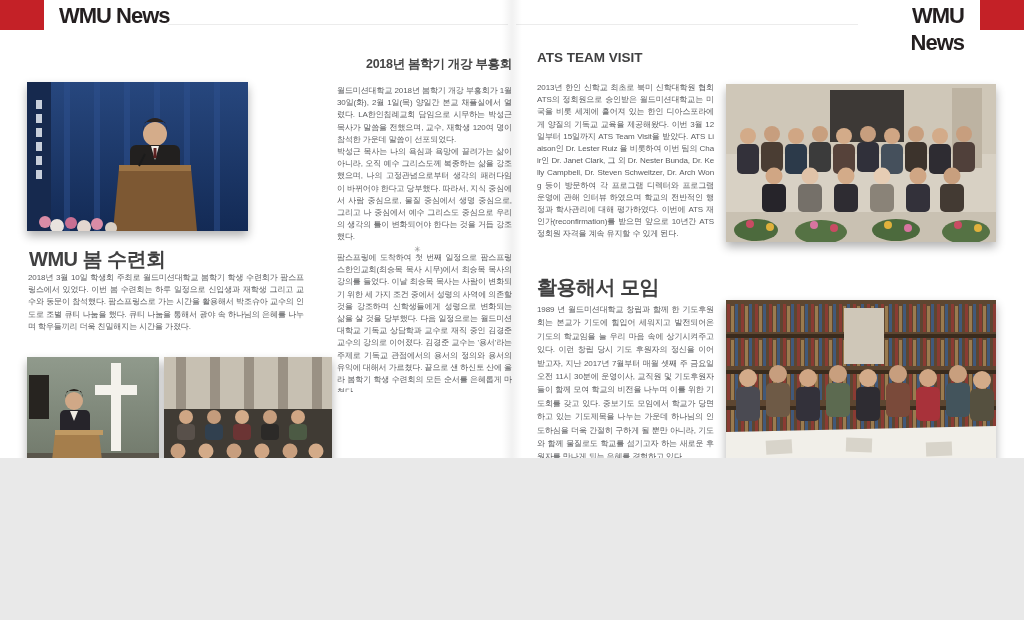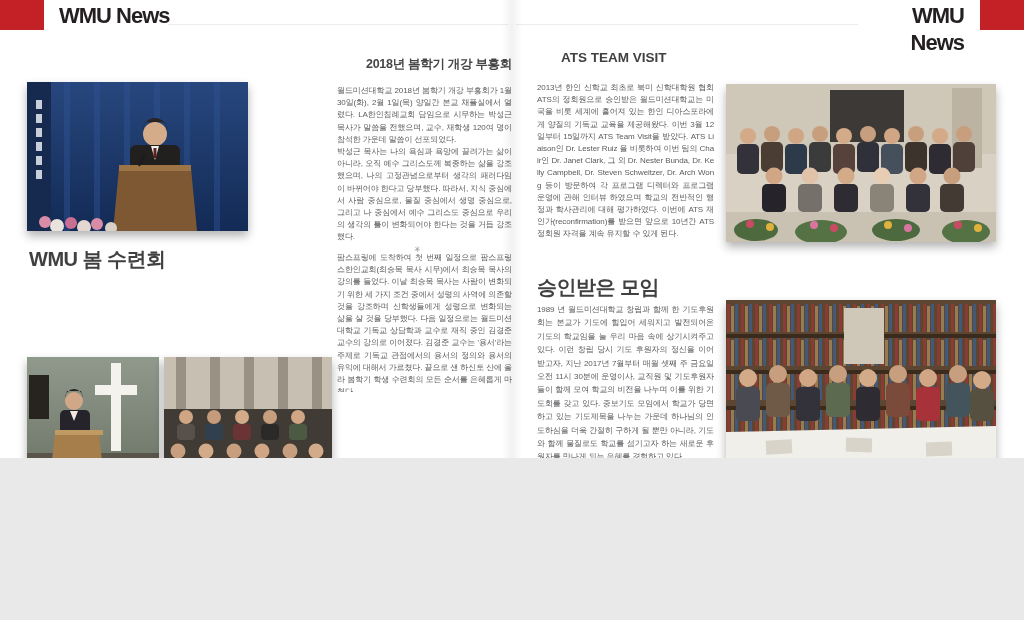--- a/index.html
+++ b/index.html
@@ -86,20 +86,21 @@
 
   <div class="abs art-title" style="left:337px;top:56px;width:175px;text-align:right;">2018년 봄학기 개강 부흥회</div>
   <div class="abs body-txt" style="left:337px;top:85px;width:175px;height:158px;">
     <span>월드미션대학교 2018년 봄학기 개강 부흥회가 1월 30일(화), 2월 1일(목) 양일간 본교 채플실에서 열렸다. LA한인침례교회 담임으로 시무하는 박성근 목사가 말씀을 전했으며, 교수, 재학생 120여 명이 참석한 가운데 말씀이 선포되었다.</span><br>
     <span>박성근 목사는 나의 욕심과 욕망에 끌려가는 삶이 아니라, 오직 예수 그리스도께 복종하는 삶을 강조했으며, 나의 고정관념으로부터 생각의 패러다임이 바뀌어야 한다고 당부했다. 따라서, 지식 중심에서 사람 중심으로, 물질 중심에서 생명 중심으로, 그리고 나 중심에서 예수 그리스도 중심으로 우리의 생각의 틀이 변화되어야 한다는 것을 거듭 강조했다.</span>
   </div>
 
   <div class="abs asterisk" style="left:414px;top:245px;">✳</div>
 
   <div class="abs sec-title" style="left:29px;top:246px;">WMU 봄 수련회</div>
+  <div class="abs body-txt" style="left:28px;top:272px;width:276px;height:76px;">2018년 3월 10일 학생회 주최로 월드미션대학교 봄학기 학생 수련회가 팜스프링스에서 있었다. 이번 봄 수련회는 하루 일정으로 신입생과 재학생 그리고 교수와 동문이 참석했다. 팜스프링스로 가는 시간을 활용해서 박조슈아 교수의 인도로 조별 큐티 나눔을 했다. 큐티 나눔을 통해서 광야 속 하나님의 은혜를 나누며 학우들끼리 더욱 친밀해지는 시간을 가졌다.</div>
   <div class="abs body-txt" style="left:337px;top:252px;width:175px;height:140px;">팜스프링에 도착하여 첫 번째 일정으로 팜스프링스한인교회(최승목 목사 시무)에서 최승목 목사의 강의를 들었다. 이날 최승목 목사는 사람이 변화되기 위한 세 가지 조건 중에서 성령의 사역에 의존할 것을 강조하며 신학생들에게 성령으로 변화되는 삶을 살 것을 당부했다. 다음 일정으로는 월드미션대학교 기독교 상담학과 교수로 재직 중인 김경준 교수의 강의로 이어졌다. 김경준 교수는 '용서'라는 주제로 기독교 관점에서의 용서의 정의와 용서의 유익에 대해서 가르쳤다. 끝으로 샌 하신토 산에 올라 봄학기 학생 수련회의 모든 순서를 은혜롭게 마쳤다.</div>
 
   <div class="abs photo" style="left:27px;top:357px;width:132px;height:113px;">
     <svg width="132" height="113" viewBox="0 0 132 113">
       <defs>
           <linearGradient id="grnbg" x1="0" y1="0" x2="0" y2="1">
         <stop offset="0" stop-color="#909a8c"></stop>
             <stop offset="1" stop-color="#6f7769"></stop>
           </linearGradient>
         </defs>
@@ -188,21 +189,21 @@
       <rect x="46" y="47" width="4" height="8" rx="2" fill="#1a1a1a"></rect>
       <ellipse cx="118" cy="108" rx="16" ry="9" fill="#5f6b4d"></ellipse>
     </svg>
   </div>
 
   <div class="abs footer-num" style="left:28px;top:564px;">28</div>
   <div class="abs footer-txt" style="left:48px;top:600px;">WMU Newsletter, June, 2018</div>
 
   <div class="abs fold"></div>
 
-  <div class="abs sec-title" style="left:561px;top:50px;font-size:13.5px;letter-spacing:0;">ATS TEAM VISIT</div>
+  <div class="abs sec-title" style="left:537px;top:50px;font-size:13.5px;letter-spacing:0;">ATS TEAM VISIT</div>
   <div class="abs body-txt" style="left:537px;top:82px;width:177px;height:164px;">2013년 한인 신학교 최초로 북미 신학대학원 협회 ATS의 정회원으로 승인받은 월드미션대학교는 미국을 비롯 세계에 흩어져 있는 한인 디아스포라에게 양질의 기독교 교육을 제공해왔다. 이번 3월 12일부터 15일까지 ATS Team Visit을 받았다. ATS Liaison인 Dr. Lester Ruiz 을 비롯하여 이번 팀의 Chair인 Dr. Janet Clark, 그 외 Dr. Nester Bunda, Dr. Kelly Campbell, Dr. Steven Schweitzer, Dr. Arch Wong 등이 방문하여 각 프로그램 디렉터와 프로그램 운영에 관해 인터뷰 하였으며 학교의 전반적인 행정과 학사관리에 대해 평가하였다. 이번에 ATS 재 인가(reconfirmation)를 받으면 앞으로 10년간 ATS 정회원 자격을 계속 유지할 수 있게 된다.</div>
 
   <div class="abs photo" style="left:726px;top:84px;width:270px;height:158px;">
     <svg width="270" height="158" viewBox="0 0 270 158">
       <rect width="270" height="158" fill="#d8d1c4"></rect>
       <rect x="0" y="0" width="270" height="70" fill="#cfc7b8"></rect>
       <rect x="104" y="6" width="74" height="52" fill="#3d3936"></rect>
       <rect x="226" y="4" width="30" height="80" fill="#bdb3a2"></rect>
       <g>
         <circle cx="22" cy="52" r="8" fill="#d3ab89"></circle>
@@ -251,21 +252,21 @@
         <circle cx="88" cy="141" r="4" fill="#d874a0"></circle>
           <circle cx="108" cy="144" r="4" fill="#c94b63"></circle>
         <circle cx="162" cy="141" r="4" fill="#e0b13c"></circle>
           <circle cx="182" cy="144" r="4" fill="#d874a0"></circle>
         <circle cx="232" cy="141" r="4" fill="#c94b63"></circle>
           <circle cx="252" cy="144" r="4" fill="#e0b13c"></circle>
       </g>
     </svg>
   </div>
 
-  <div class="abs sec-title" style="left:537px;top:274px;">승인받은 모임</div>
+  <div class="abs sec-title" style="left:537px;top:274px;">활용해서 모임</div>
   <div class="abs body-txt" style="left:537px;top:303px;width:177px;height:180px;line-height:13.4px;">1989 년 월드미션대학교 창립과 함께 한 기도후원회는 본교가 기도에 힘입어 세워지고 발전되어온 기도의 학교임을 늘 우리 마음 속에 상기시켜주고 있다. 이런 창립 당시 기도 후원자의 정신을 이어 받고자, 지난 2017년 7월부터 매월 셋째 주 금요일 오전 11시 30분에 운영이사, 교직원 및 기도후원자들이 함께 모여 학교의 비전을 나누며 이를 위한 기도회를 갖고 있다. 중보기도 모임에서 학교가 당면하고 있는 기도제목을 나누는 가운데 하나님의 인도하심을 더욱 간절히 구하게 될 뿐만 아니라, 기도와 함께 물질로도 학교를 섬기고자 하는 새로운 후원자를 만나게 되는 은혜를 경험하고 있다.</div>
 
   <div class="abs photo" style="left:726px;top:300px;width:270px;height:170px;">
     <svg width="270" height="170" viewBox="0 0 270 170">
       <defs>
         <pattern id="books" width="14" height="34" patternUnits="userSpaceOnUse">
           <rect width="14" height="34" fill="#5d4631"></rect>
           <rect x="1" y="4" width="3" height="28" fill="#8a3b33"></rect>
           <rect x="5" y="6" width="3" height="26" fill="#9a7b4f"></rect>
           <rect x="9" y="4" width="3" height="28" fill="#41597a"></rect>

